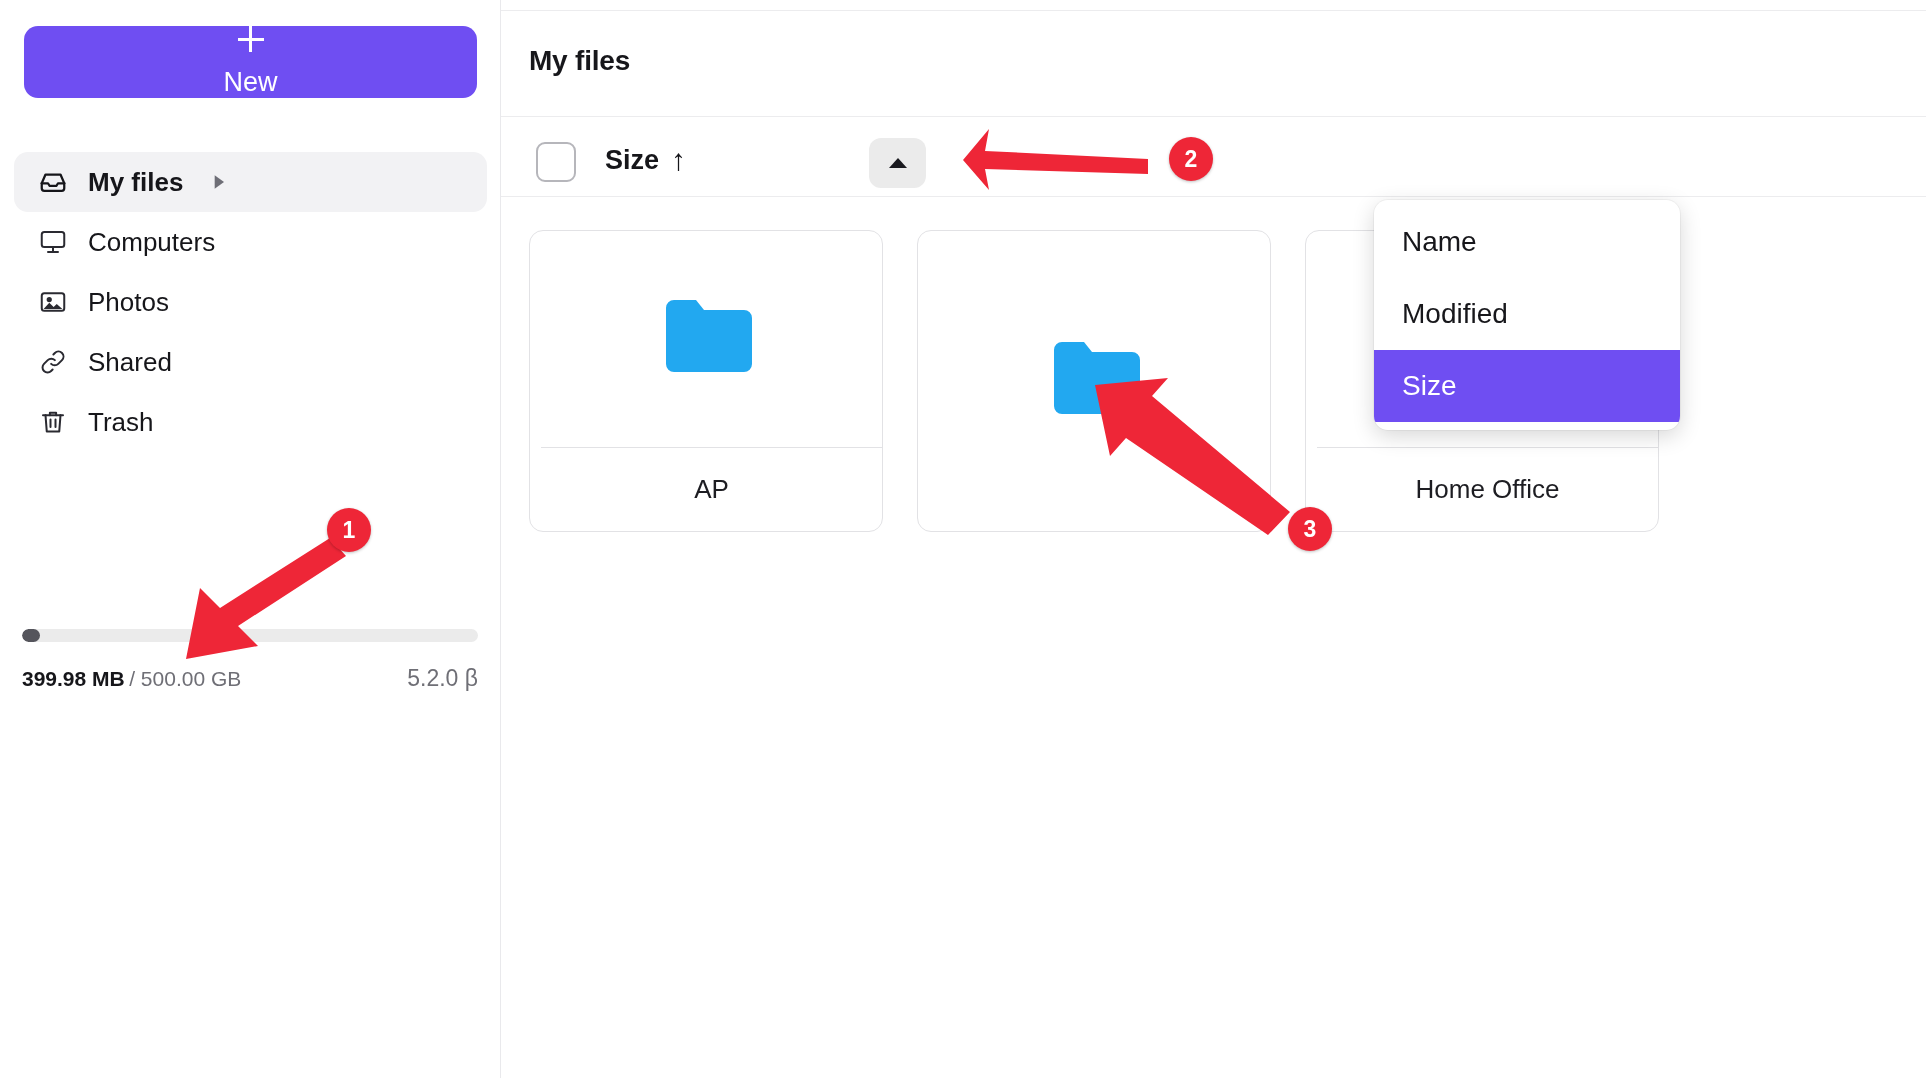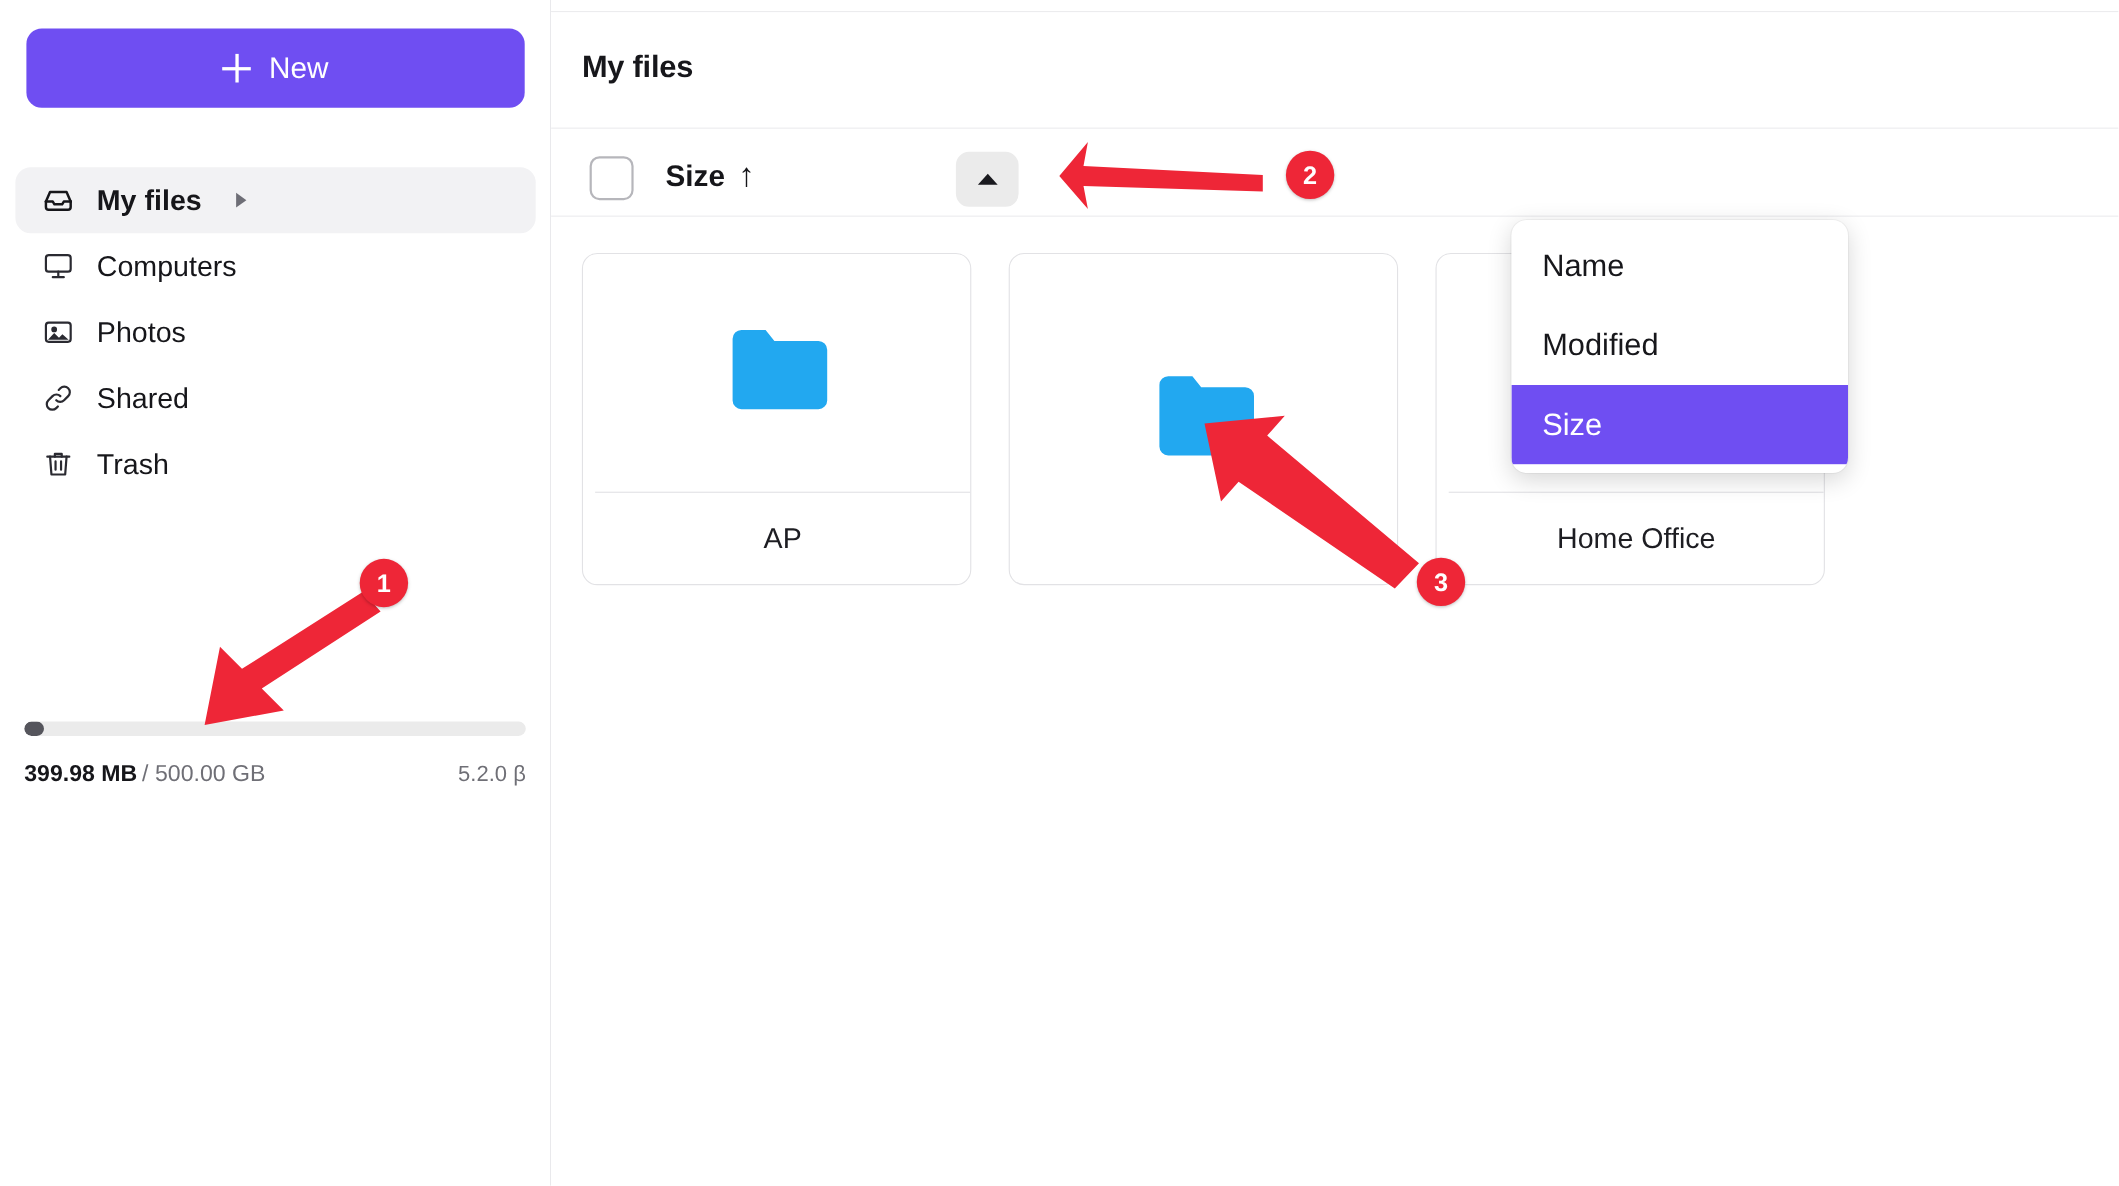--- a/index.html
+++ b/index.html
@@ -21,20 +21,21 @@
   }
   .new-btn {
     position: absolute; left: 24px; top: 26px;
     width: 453px; height: 72px;
     background: #6f4ef2;
     border-radius: 14px;
     display: flex; align-items: center; justify-content: center; gap: 16px;
     color: #ffffff; font-size: 27px; font-weight: 400;
     cursor: pointer; border: none;
     font-family: "Liberation Sans", sans-serif;
+    flex-direction: column;
   }
   .plus-icon { display:inline-block; width: 26px; height: 26px; position: relative; }
   .plus-icon::before, .plus-icon::after {
     content:''; position:absolute; background:#fff;
   }
   .plus-icon::before { left: 0; top: 11.5px; width: 26px; height: 3px; }
   .plus-icon::after  { top: 0; left: 11.5px; height: 26px; width: 3px; }
 
   .nav { position: absolute; left: 14px; top: 152px; width: 473px; }
   .nav-item {
@@ -42,27 +43,27 @@
     height: 60px; padding: 0 24px;
     border-radius: 14px; cursor: pointer;
     color: #16161a; font-size: 26px;
   }
   .nav-item.active { background: #f2f2f4; font-weight: 700; }
   .nav-ico { width: 30px; height: 30px; flex: 0 0 30px; display:flex; align-items:center; justify-content:center; }
   .nav-ico svg { display:block; }
   .nav-chevron { margin-left: 10px; display:flex; align-items:center; }
 
   
-  .storage { position: absolute; left: 22px; top: 656px; width: 456px; }
+  .storage { position: absolute; left: 22px; top: 629px; width: 456px; }
   .bar-track { width: 456px; height: 13px; background: #ebebeb; border-radius: 7px; position: relative; overflow: hidden; }
   .bar-fill { position:absolute; left:0; top:0; height:13px; width: 18px; background: #55555c; border-radius: 7px; }
   .storage-row { display:flex; justify-content: space-between; align-items: baseline; margin-top: 23px; }
   .storage-used { font-size: 21px; font-weight: 700; color: #16161a; }
   .storage-total { font-size: 21px; font-weight: 400; color: #6f6f76; }
-  .version { font-size: 20px; color: #6f6f76; }
+  .version { font-size: 23px; color: #6f6f76; }
 
   
   .main { position: relative; flex: 1 1 auto; height: 1078px; background:#fff; }
   .main-topline { position:absolute; left:0; top:10px; width:100%; height:1px; background:#ececee; }
   .page-title {
     position:absolute; left: 28px; top: 45px;
     font-size: 28px; font-weight: 700; color: #17171b;
     letter-spacing: -0.2px;
   }
   .toolbar-divider { position:absolute; left:0; top: 116px; width:100%; height:1px; background:#ececee; }

